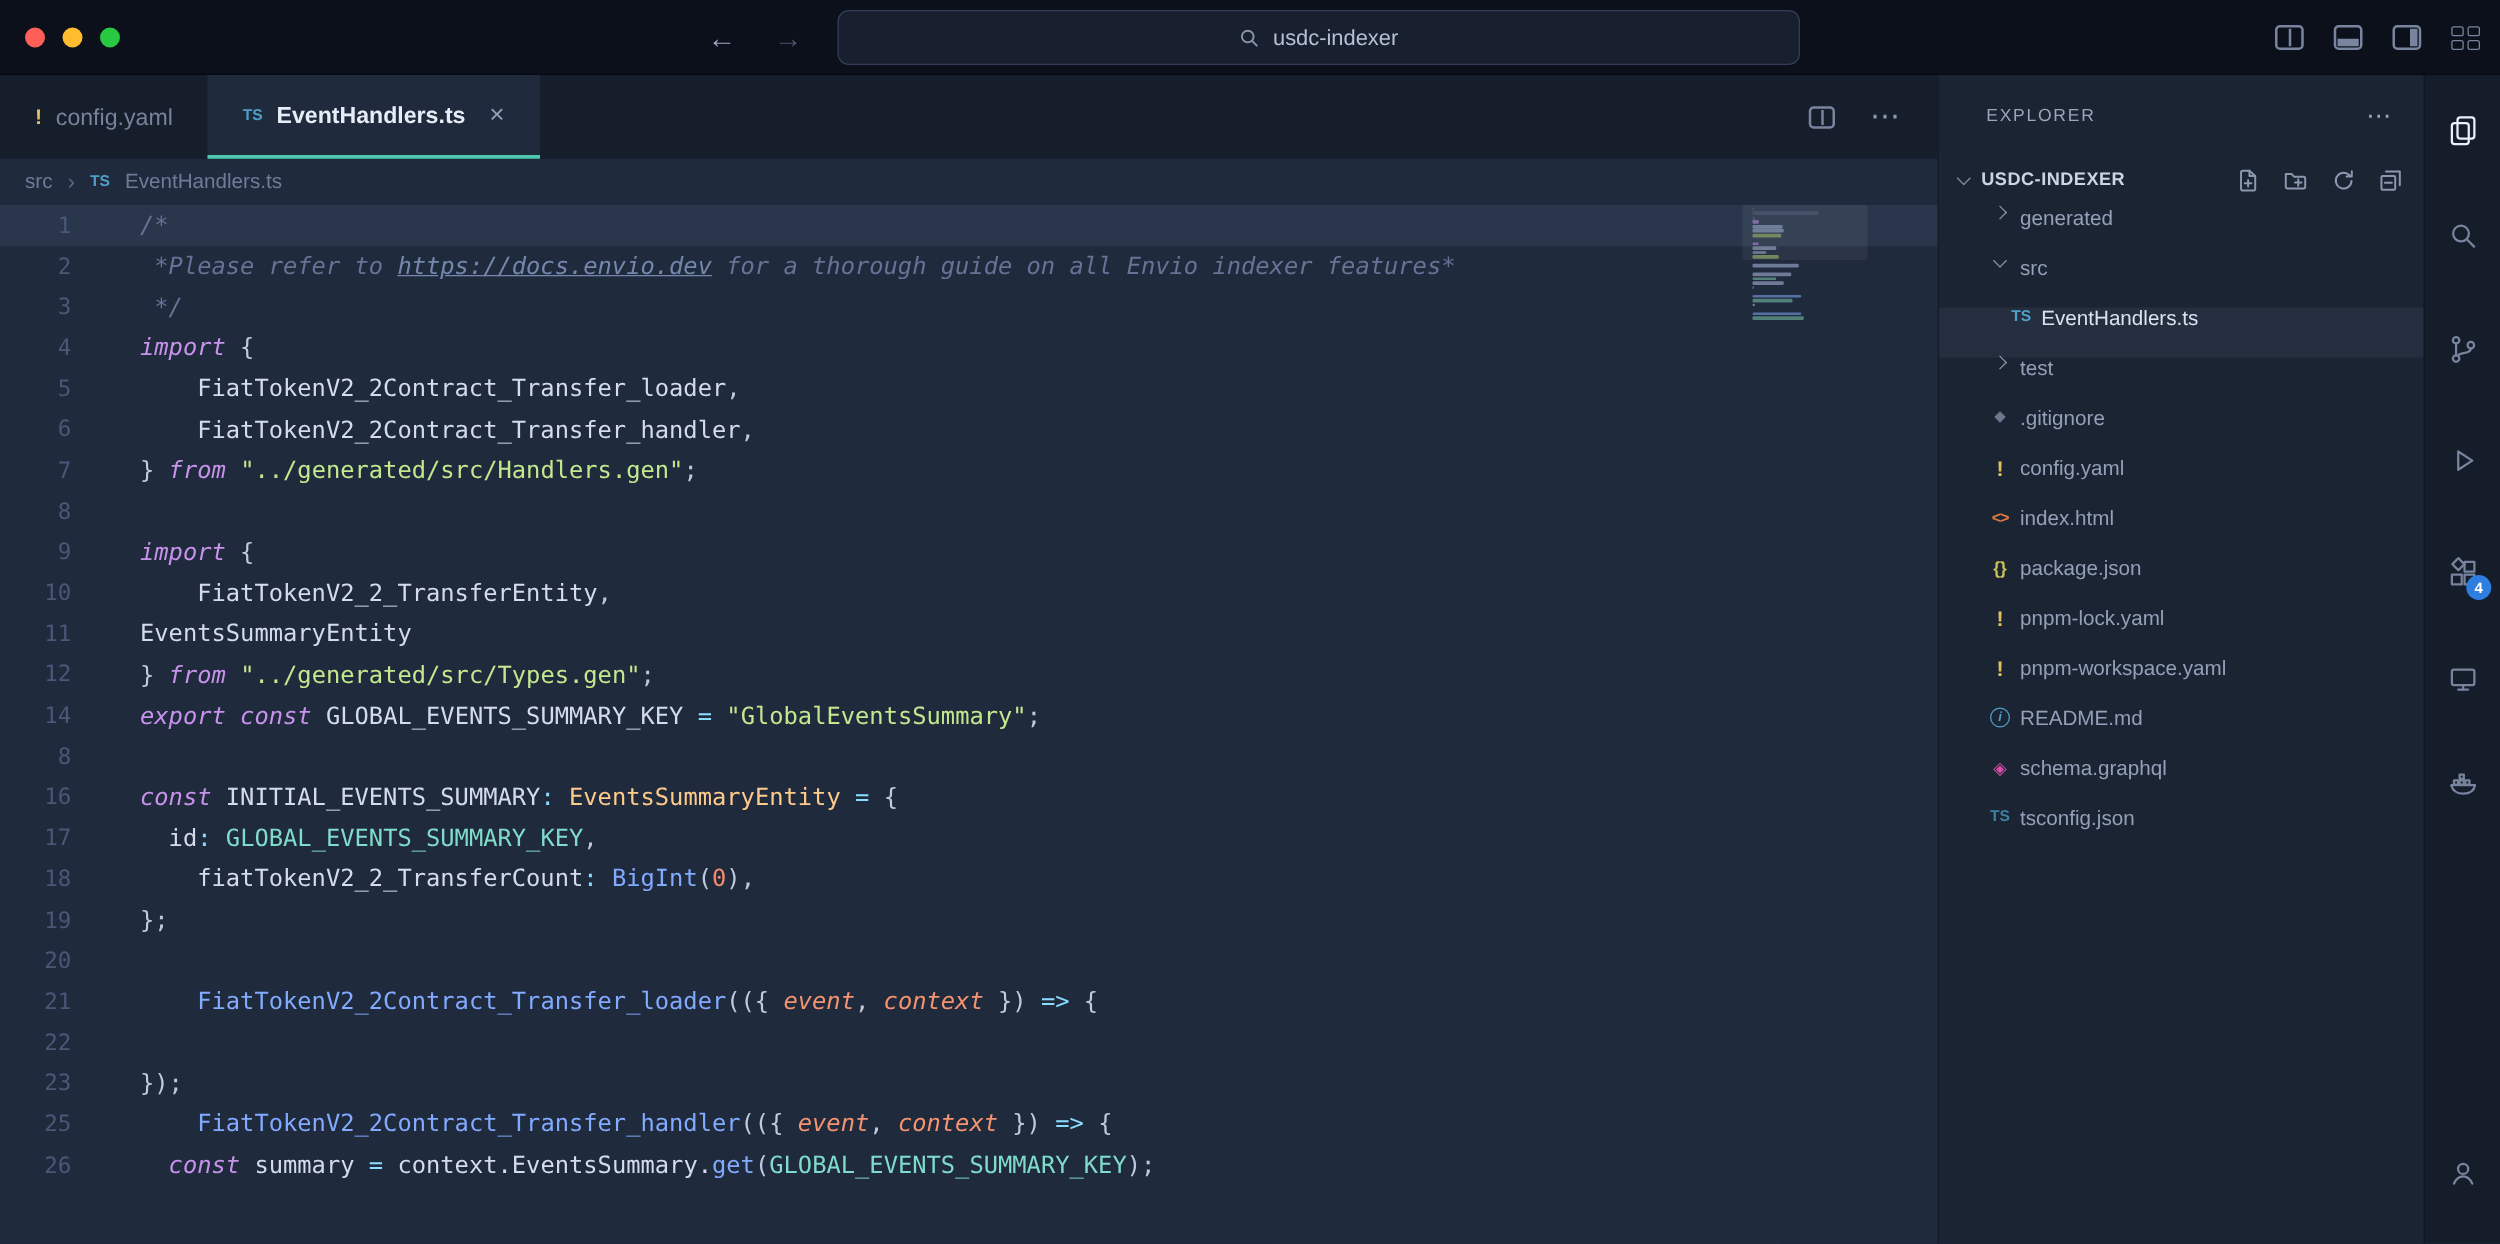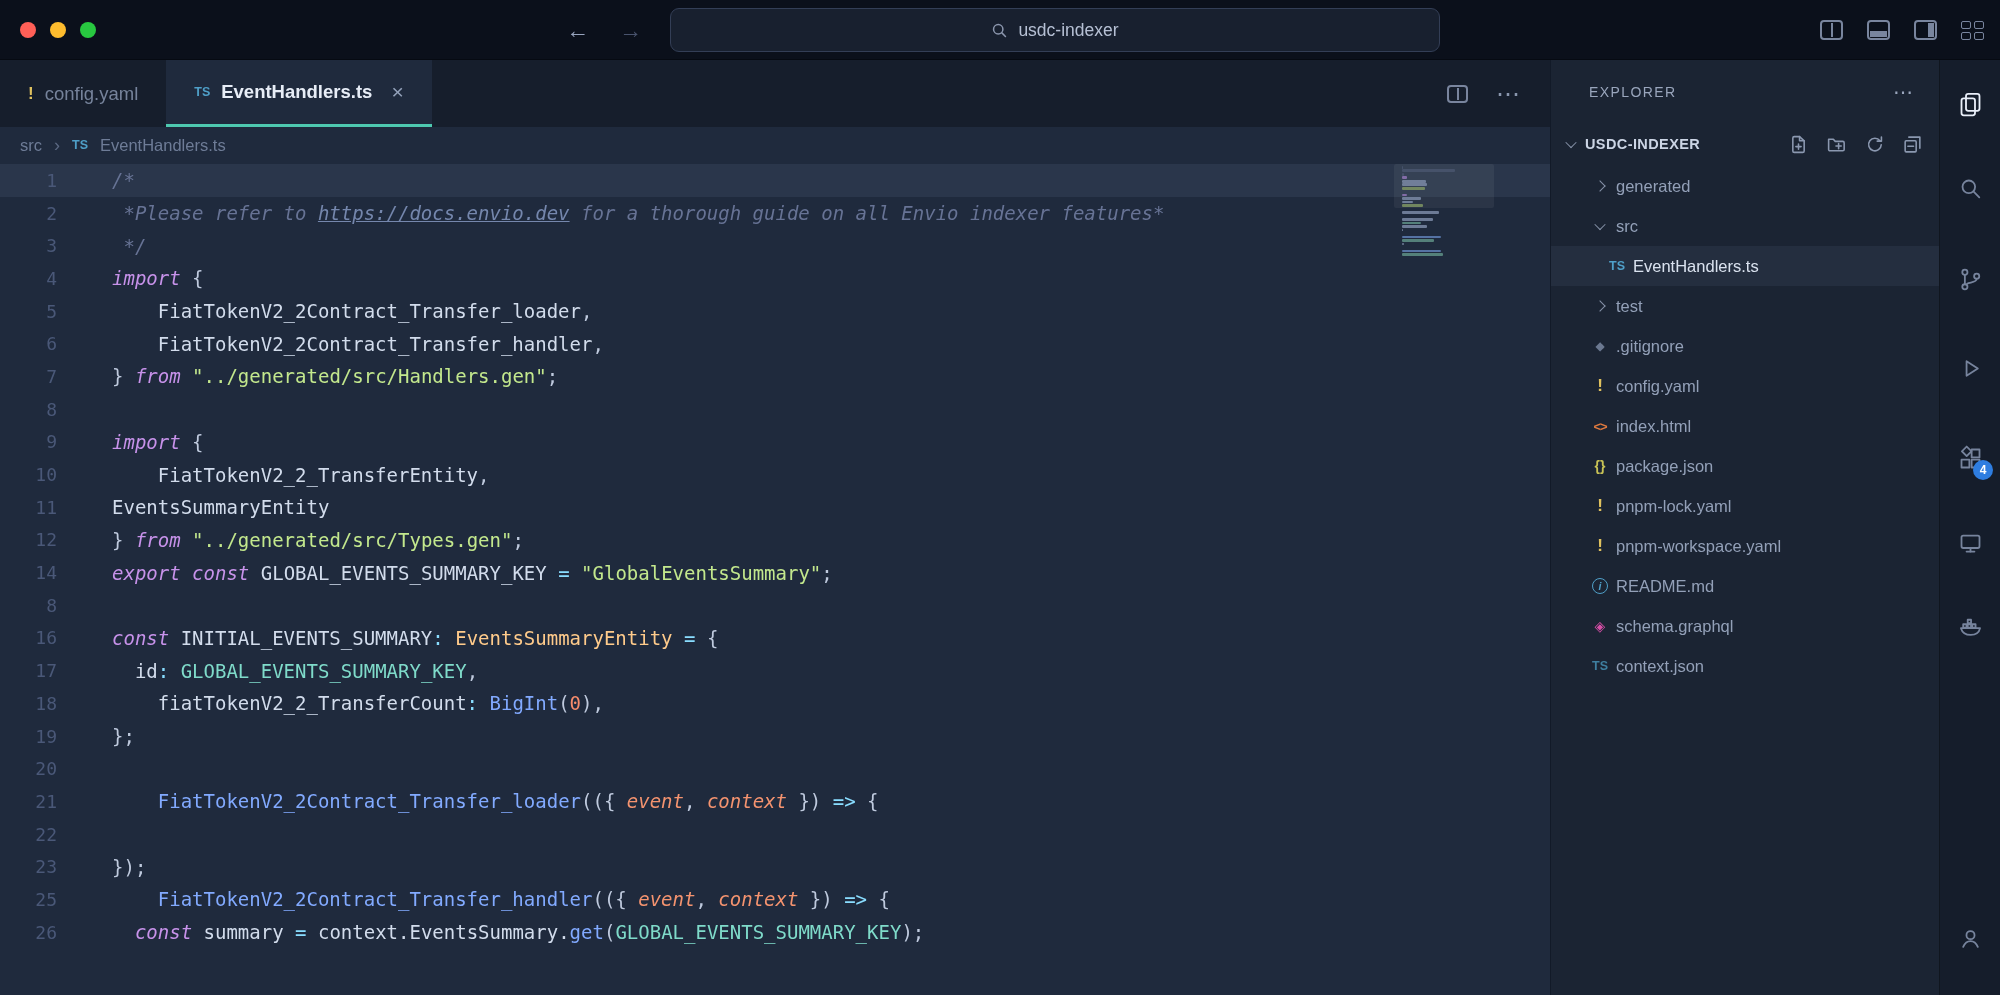--- a/index.html
+++ b/index.html
@@ -72,21 +72,21 @@
   .sb-header{margin-top:8px;height:48px;display:flex;align-items:center;padding:0 26px 0 38px;
     color:#9aa6bd;letter-spacing:1.4px;font-size:14px}
   .sb-header .sp{flex:1}
   .sb-header .dots{font-size:20px;letter-spacing:0;color:#9aa6bd}
   .sb-section{margin-top:6px;height:44px;display:flex;align-items:center;padding:0 16px 0 16px;
     color:#ccd5e5;font-weight:bold;font-size:14.5px;letter-spacing:.4px}
   .sb-section .lbl{margin-left:10px}
   .sb-section .sp{flex:1}
   .sec-actions{display:flex;gap:17px;color:#8b98b0}
   .sec-actions svg{width:21px;height:21px;stroke:#8b98b0;fill:none;stroke-width:1.5;stroke-linecap:round;stroke-linejoin:round}
-  .trow{height:40px;display:flex;align-items:center;color:#93a0b8;font-size:16.5px;cursor:pointer}
+  .trow{height:40px;display:flex;align-items:flex-start;color:#93a0b8;font-size:16.5px;cursor:pointer}
   .trow.selected{background:rgba(132,150,185,0.09);color:#dae2ef}
   .ticon{width:22px;display:inline-flex;align-items:center;justify-content:center;flex:0 0 22px}
   .tlabel{margin-left:5px;white-space:nowrap}
   .chev{width:8px;height:8px;border-right:1.8px solid #8793a9;border-bottom:1.8px solid #8793a9;display:inline-block}
   .chev.r{transform:rotate(-45deg)}
   .chev.d{transform:rotate(45deg) translate(-1px,-1px)}
   .gi{font-weight:bold}
   .gi.ts{color:#4f9fc8;font-size:12.5px}
   .gi.tsc{color:#3f7fa0;font-size:12.5px}
   .gi.warn{color:#dfc15f;font-size:17px}
@@ -330,21 +330,21 @@
           <div class="trow" style="padding-left: 38px;">
             <span class="ticon">
               <span class="gi gql">◈</span>
             </span>
             <span class="tlabel">schema.graphql</span>
           </div>
           <div class="trow" style="padding-left: 38px;">
             <span class="ticon">
               <span class="gi tsc">TS</span>
             </span>
-            <span class="tlabel">context.json</span>
+            <span class="tlabel">tsconfig.json</span>
           </div>
         </div>
     </aside>
 
     <nav class="activitybar" id="activitybar">
         <div class="ab active" style="top: 25px;">
           <svg viewBox="0 0 24 24">
             <rect x="8" y="3.5" width="12" height="15" rx="2"></rect>
             <rect x="4" y="7.5" width="12" height="15" rx="2"></rect>
           </svg>

